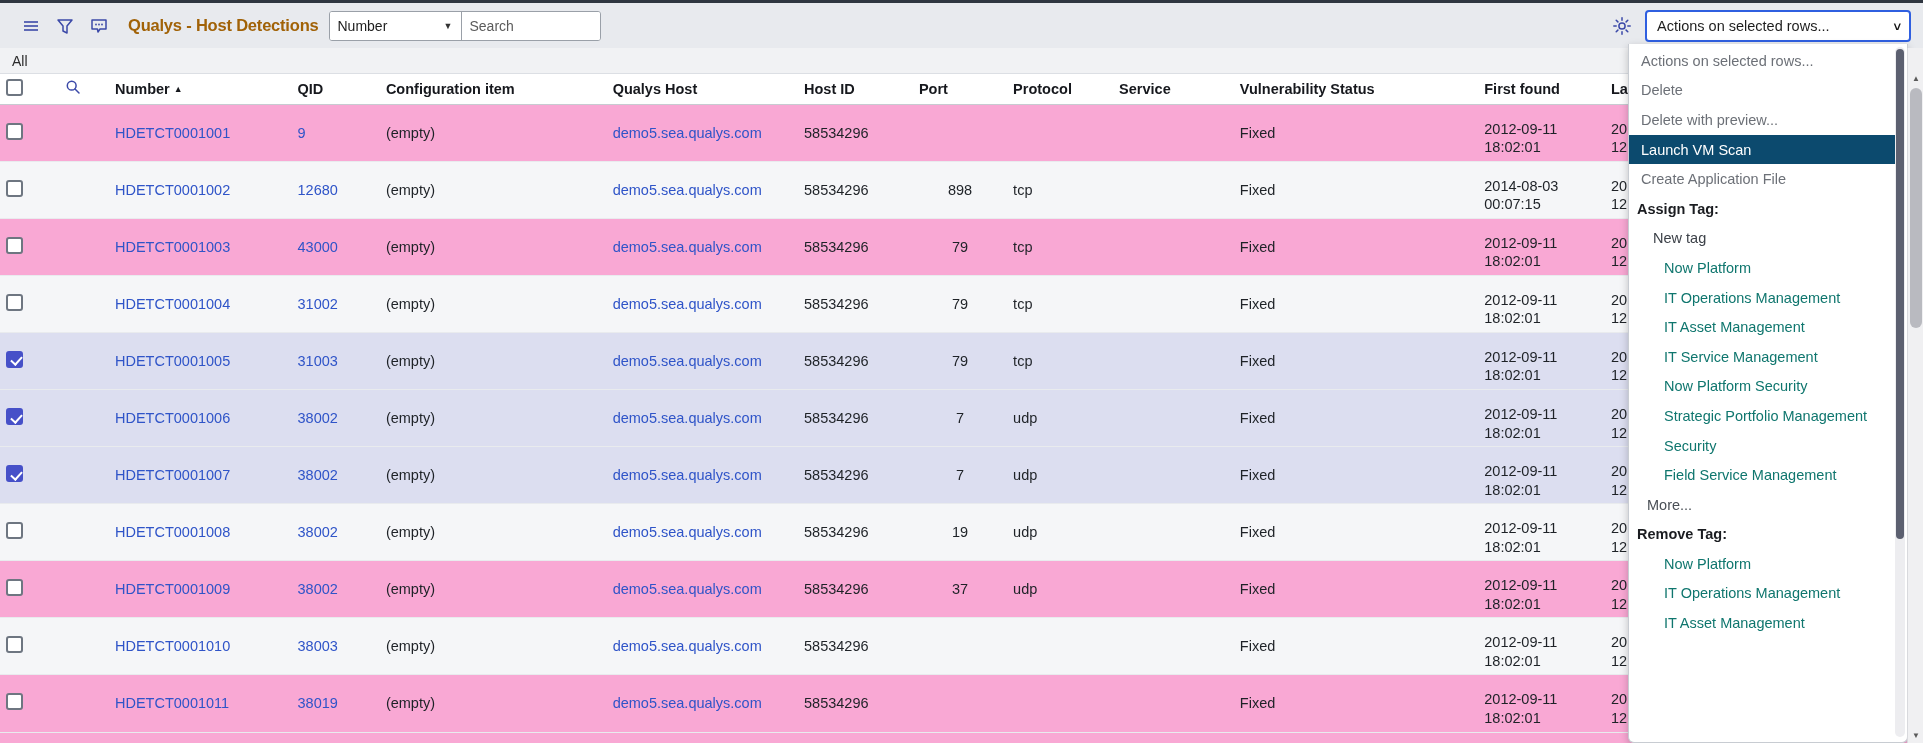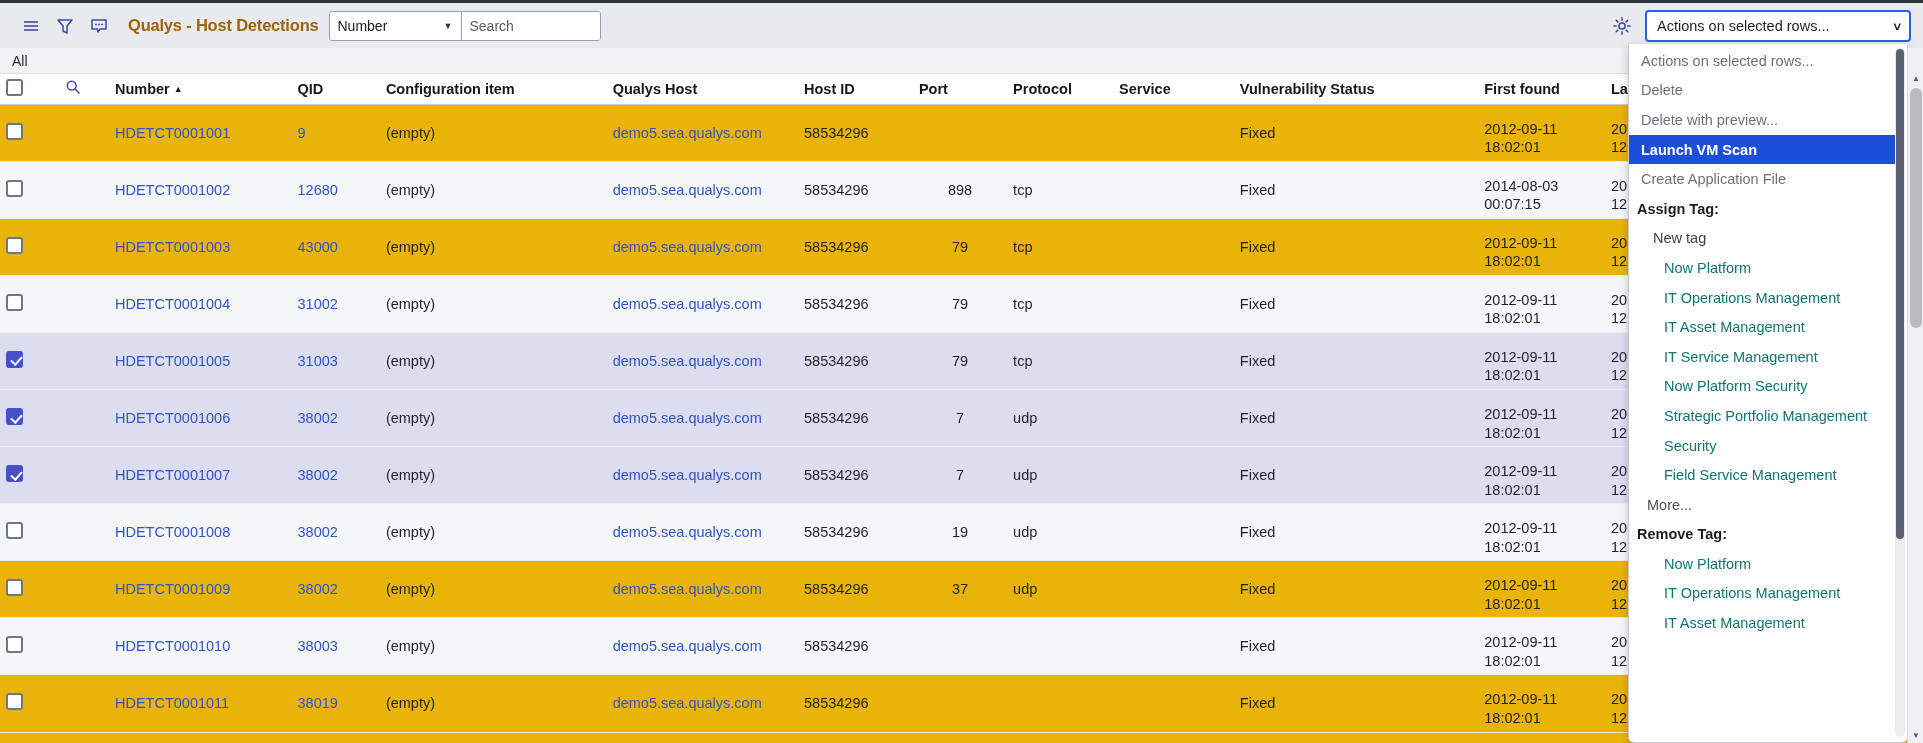--- a/index.html
+++ b/index.html
@@ -106,21 +106,21 @@
     display: flex; align-items: center;
     padding-left: 12px;
     font-size: 14px; color: #2b2b2b;
   }
 
   
   .tablewrap {
     position: absolute; left: 0; top: 74px;
     width: 1923px; height: 669px;
     overflow: hidden;
-    background: #eab308;
+    background: #f9a8d4;
   }
   table.grid {
     width: 1923px;
     border-collapse: collapse;
     table-layout: fixed;
     font-size: 14.5px;
   }
   table.grid thead th {
     height: 30px;
     background: #ffffff;
@@ -194,21 +194,21 @@
   .mi {
     height: 29.6px;
     display: flex; align-items: center;
     font-size: 14.5px;
     color: #585c63;
     padding-left: 12px;
     cursor: pointer;
     white-space: nowrap;
   }
   .mi.dim { color: #6c7077; }
-  .mi.hl { background: #1d4ed8; color: #ffffff; font-weight: bold; }
+  .mi.hl { background: #0c4a6e; color: #ffffff; font-weight: normal; }
   .mi.group { font-weight: bold; color: #1b1d21; padding-left: 8px; }
   .mi.lvl1 { padding-left: 24px; color: #3c4148; }
   .mi.lvl2 { padding-left: 35px; color: #0f766e; }
   .mi.more { padding-left: 18px; color: #4a4f56; }
 
   .menu-sb {
     position: absolute; right: 2px; top: 3px;
     width: 10px; height: 690px;
     background: #ededf0; border-radius: 5px;
   }

